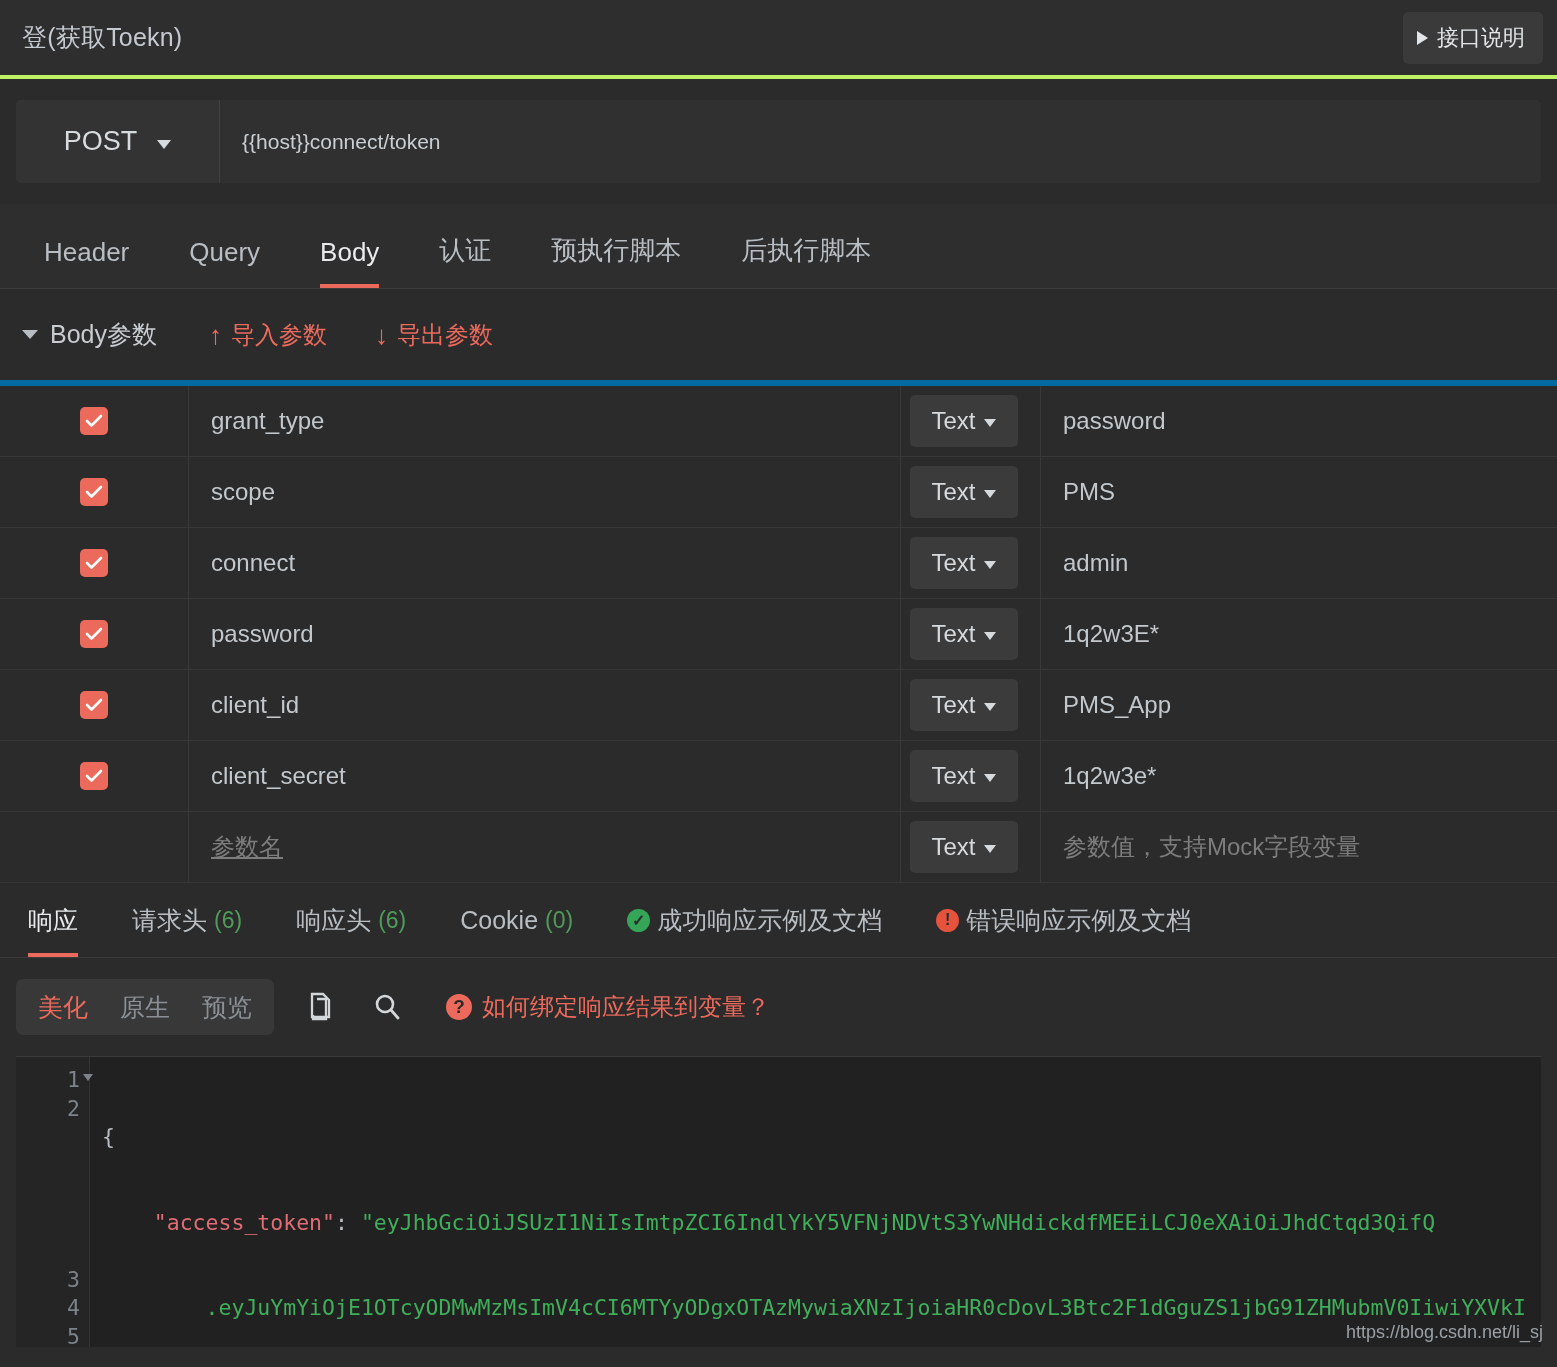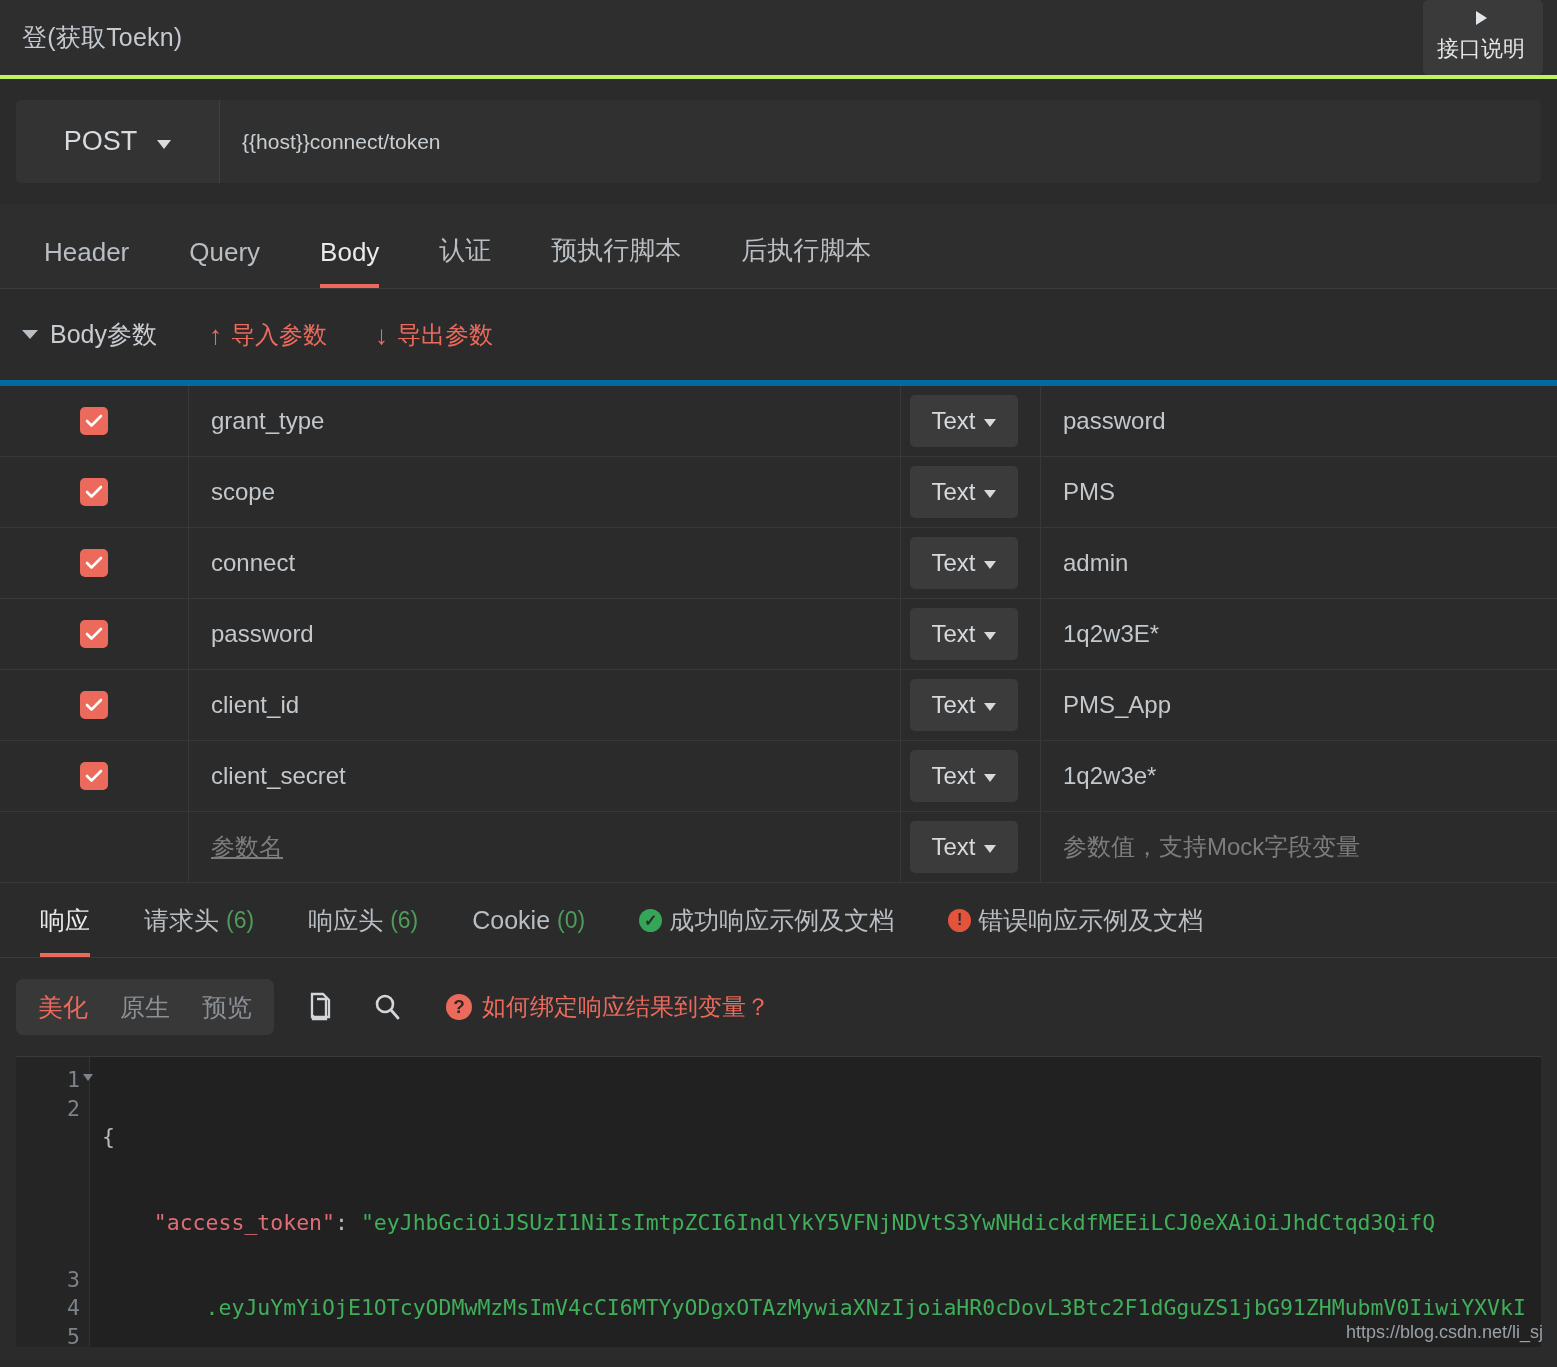--- a/index.html
+++ b/index.html
@@ -36,21 +36,20 @@
     background: #3a3a3a;
     border-radius: 5px;
     padding: 11px 18px 11px 14px;
     font-size: 22px;
     color: #e3e6e8;
     display: flex;
     align-items: center;
     gap: 9px;
     cursor: pointer;
     user-select: none;
-    flex-direction: column;
   }
   .tri-right {
     width: 0; height: 0;
     border-left: 11px solid #e3e6e8;
     border-top: 7px solid transparent;
     border-bottom: 7px solid transparent;
   }
 
   
   .urlbar-wrap {
@@ -245,21 +244,21 @@
     cursor: text;
   }
   .cell-value.placeholder { color: #7d7d7d; }
 
   
   .resp-tabs {
     height: 75px;
     background: #2b2b2b;
     display: flex;
     align-items: center;
-    padding-left: 40px;
+    padding-left: 28px;
     box-sizing: border-box;
     border-bottom: 1px solid #3a3a3a;
   }
   .resp-tab {
     font-size: 25px;
     color: #b9bec3;
     margin-right: 54px;
     display: flex;
     align-items: center;
     gap: 7px;

